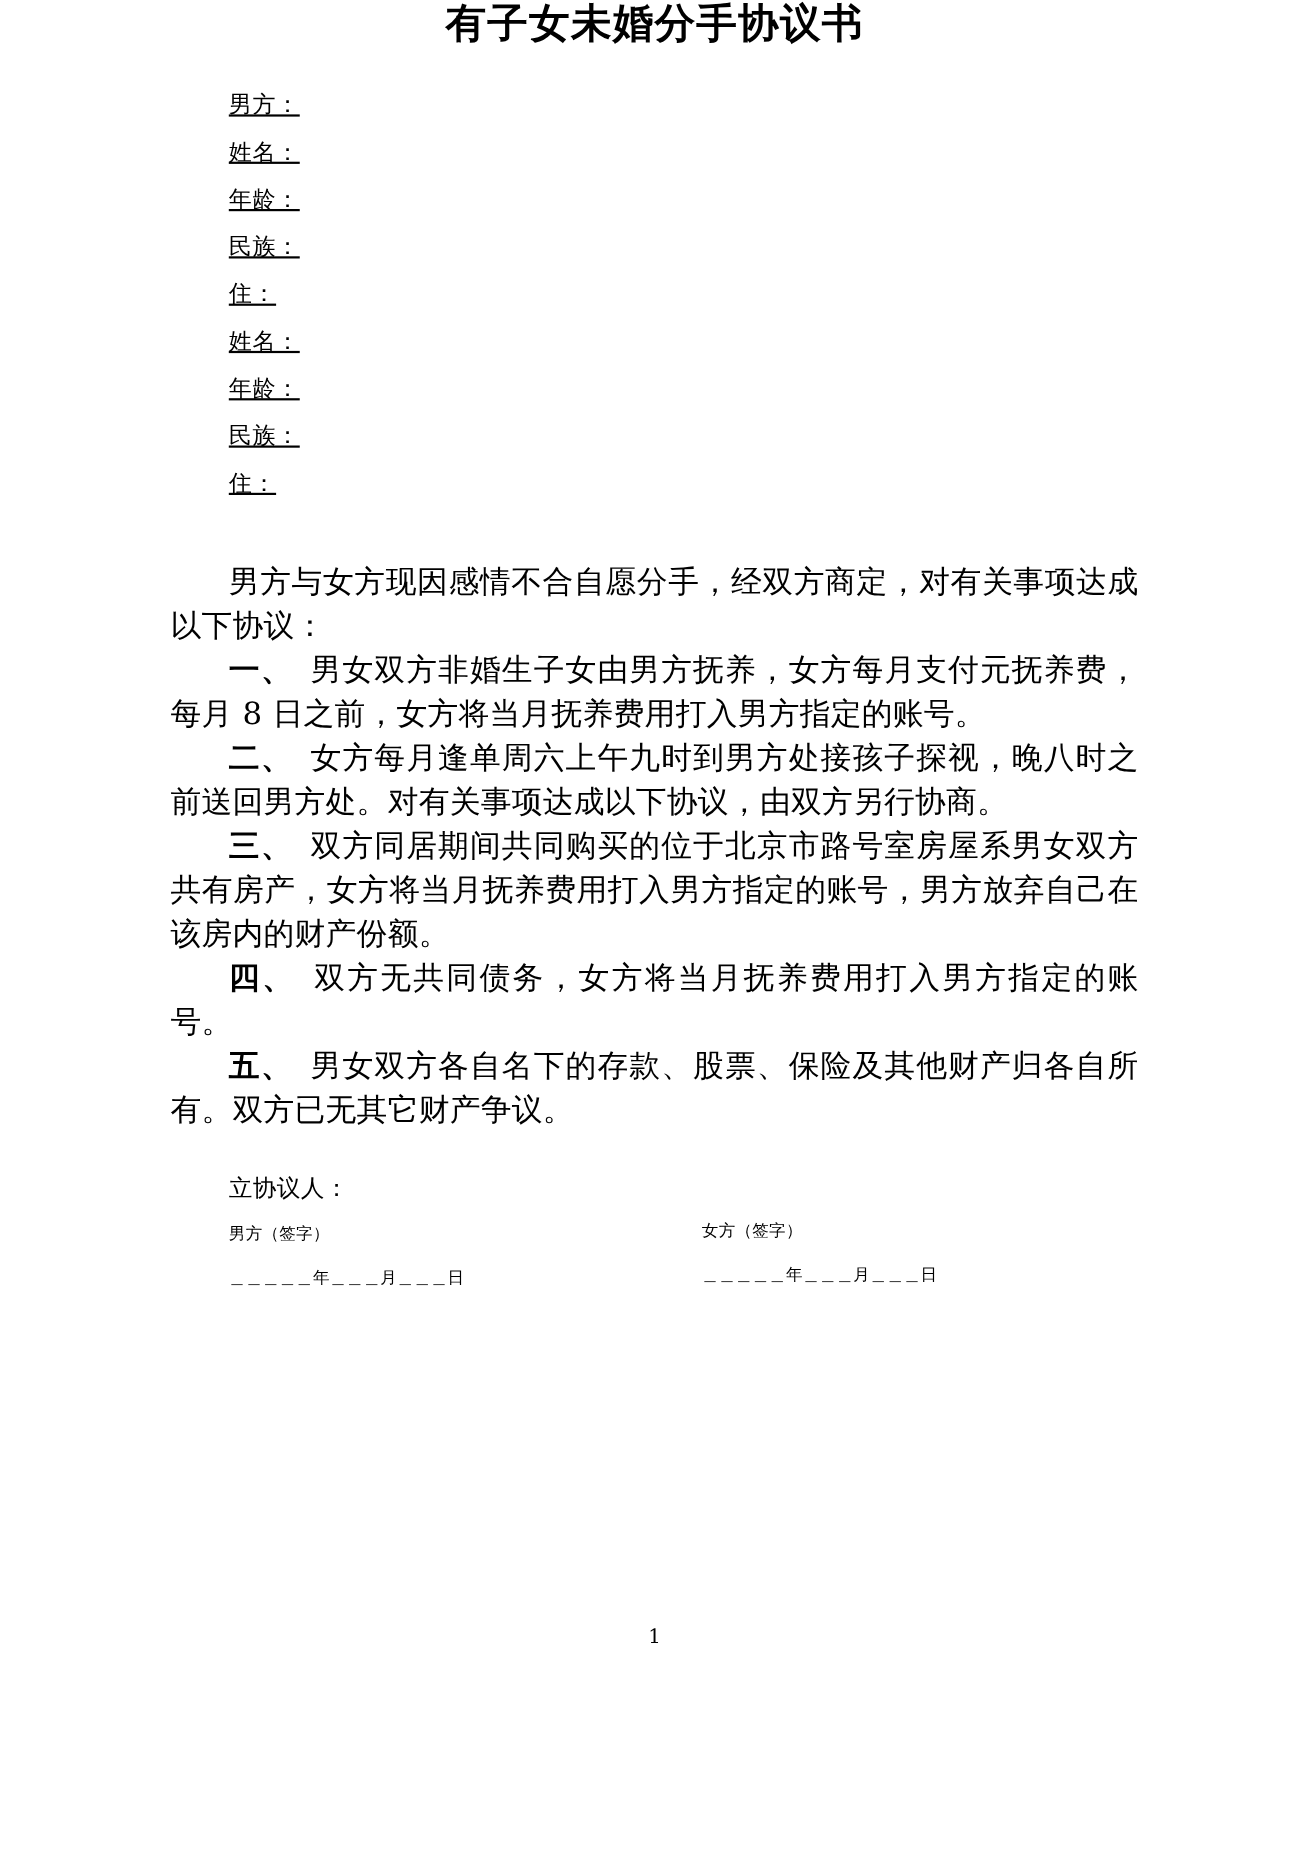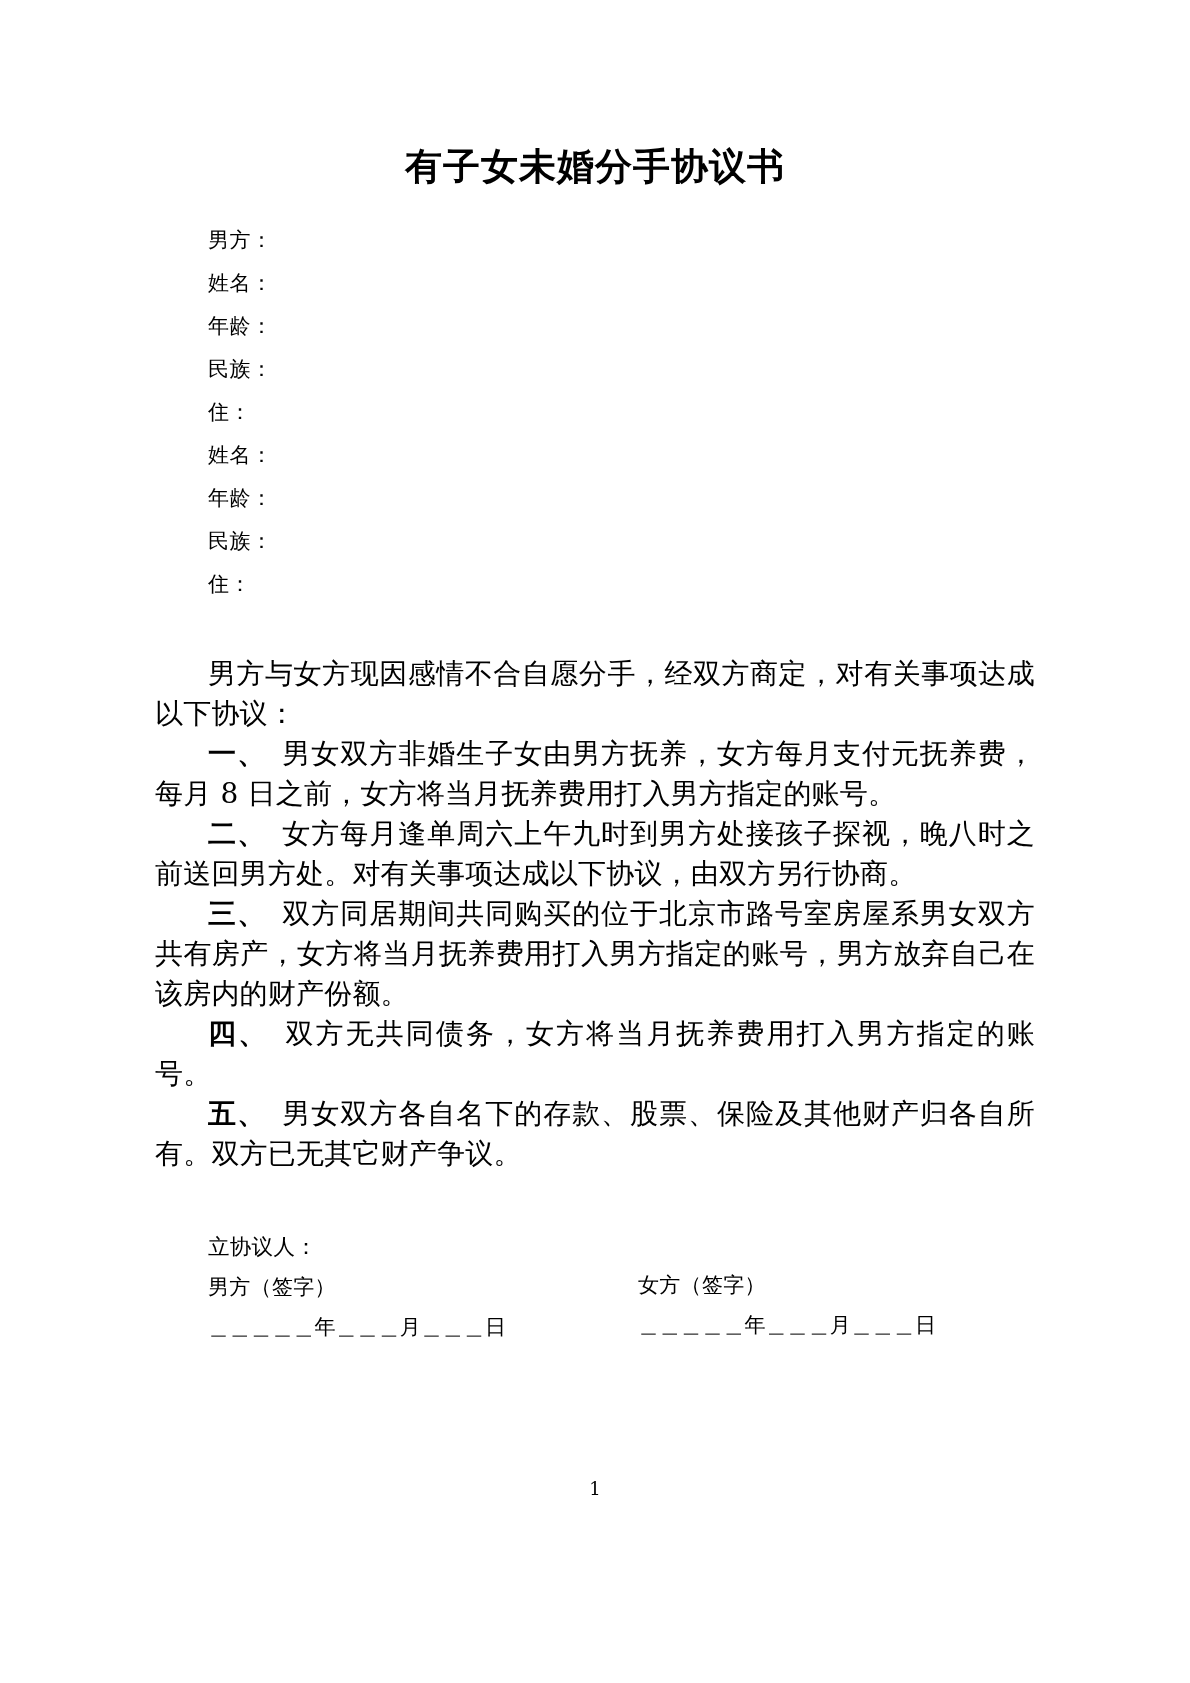--- a/index.html
+++ b/index.html
@@ -28,27 +28,27 @@
   }
 
   .doc-title {
     font-family: Liberation Sans, sans-serif;
     font-weight: bold;
     font-size: 37px;
     line-height: 1.2;
     text-align: center;
     letter-spacing: 1px;
     margin: 0;
-    padding-top: 145px;
     color: #000;
   }
 
   .party-block {
     margin-top: 30px;
     padding-left: 53px;
+    text-decoration: underline;
   }
   .party-line {
     font-size: 21px;
     line-height: 43px;
     letter-spacing: 0.5px;
     white-space: pre;
   }
 
   .body-block {
     margin-top: 48px;
@@ -67,32 +67,32 @@
   .para .num {
     font-weight: bold;
     letter-spacing: 0.5px;
   }
   .para .gap {
     display: inline-block;
     width: 15px;
   }
 
   .sign-block {
-    margin-top: 53px;
+    margin-top: 32px;
     padding-left: 53px;
   }
   .sign-line {
     font-size: 21.5px;
     line-height: 40px;
     letter-spacing: 0.3px;
     white-space: pre;
   }
   .sign-row {
     display: flex;
-    font-size: 21px;
+    font-size: 15px;
     line-height: 40px;
     letter-spacing: 0.3px;
   }
   .sign-col {
     white-space: pre;
   }
   .sign-col.left {
     width: 430px;
     flex: 0 0 430px;
   }

